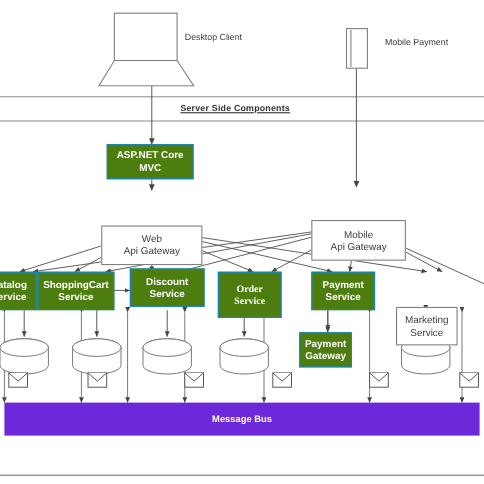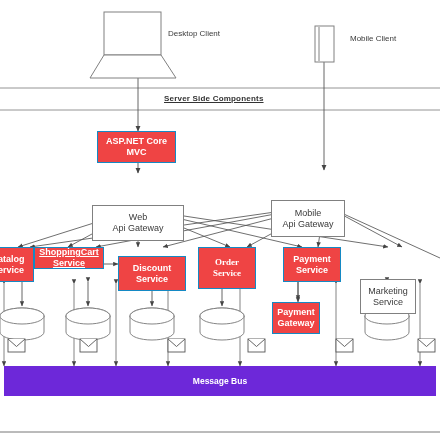--- a/index.html
+++ b/index.html
@@ -28,21 +28,21 @@
     position: absolute;
     box-sizing: border-box;
     display: flex;
     align-items: center;
     justify-content: center;
     text-align: center;
     line-height: 1.22;
     white-space: pre-line;
   }
   .node-blue {
-    background: #ef4444;
+    background: #4d7c0f;
     border: 1px solid #1489c4;
     color: #ffffff;
     font-size: 9px;
     font-weight: 700;
   }
   .node-white {
     background: #ffffff;
     border: 1px solid #808080;
     color: #3a3a3a;
     font-size: 9px;
@@ -190,40 +190,40 @@
         <path d="M248,339 L256.5,346.5 L265,339"></path>
       <rect x="336" y="339" width="17" height="13"></rect>
         <path d="M336,339 L344.5,346.5 L353,339"></path>
       <rect x="418" y="339" width="17" height="13"></rect>
         <path d="M418,339 L426.5,346.5 L435,339"></path>
     </g>
   </svg>
 
   <div class="plain-label" style="left:168px; top:29px;">Desktop Client</div>
 
-  <div class="plain-label" style="left:350px; top:34px;">Mobile Client</div>
+  <div class="plain-label" style="left:350px; top:34px;">Mobile Payment</div>
 
   <div class="band-label" style="left:164px; top:94px;">Server Side Components</div>
 
   <div class="node node-blue" style="left:97px; top:131px; width:79px; height:32px;">ASP.NET Core
 MVC</div>
 
   <div class="node node-white" style="left:92px; top:173px; width:92px; height:36px;">Web
 Api Gateway</div>
 
-  <div class="node node-white" style="left:271px; top:168px; width:74px; height:37px;">Mobile
+  <div class="node node-white" style="left:283px; top:168px; width:86px; height:37px;">Mobile
 Api Gateway</div>
 
   <div class="node node-blue" style="left:-18px; top:247px; width:52px; height:35px;">Catalog
 Service</div>
 
-  <div class="node node-blue" style="left:34px; top:247px; width:70px; height:22px;text-decoration:underline;">ShoppingCart
-Service</div>
-
-  <div class="node node-blue" style="left:118px; top:256px; width:68px; height:35px;">Discount
+  <div class="node node-blue" style="left:34px; top:247px; width:70px; height:35px;">ShoppingCart
+Service</div>
+
+  <div class="node node-blue" style="left:118px; top:244px; width:68px; height:35px;">Discount
 Service</div>
 
   <div class="node node-blue" style="left:198px; top:247px; width:58px; height:42px;font-family:Liberation Serif, serif;">Order
 Service</div>
 
   <div class="node node-blue" style="left:283px; top:247px; width:58px; height:35px;">Payment
 Service</div>
 
   <div class="node node-white" style="left:360px; top:247px; width:56px; height:35px;">Marketing
 Service</div>

